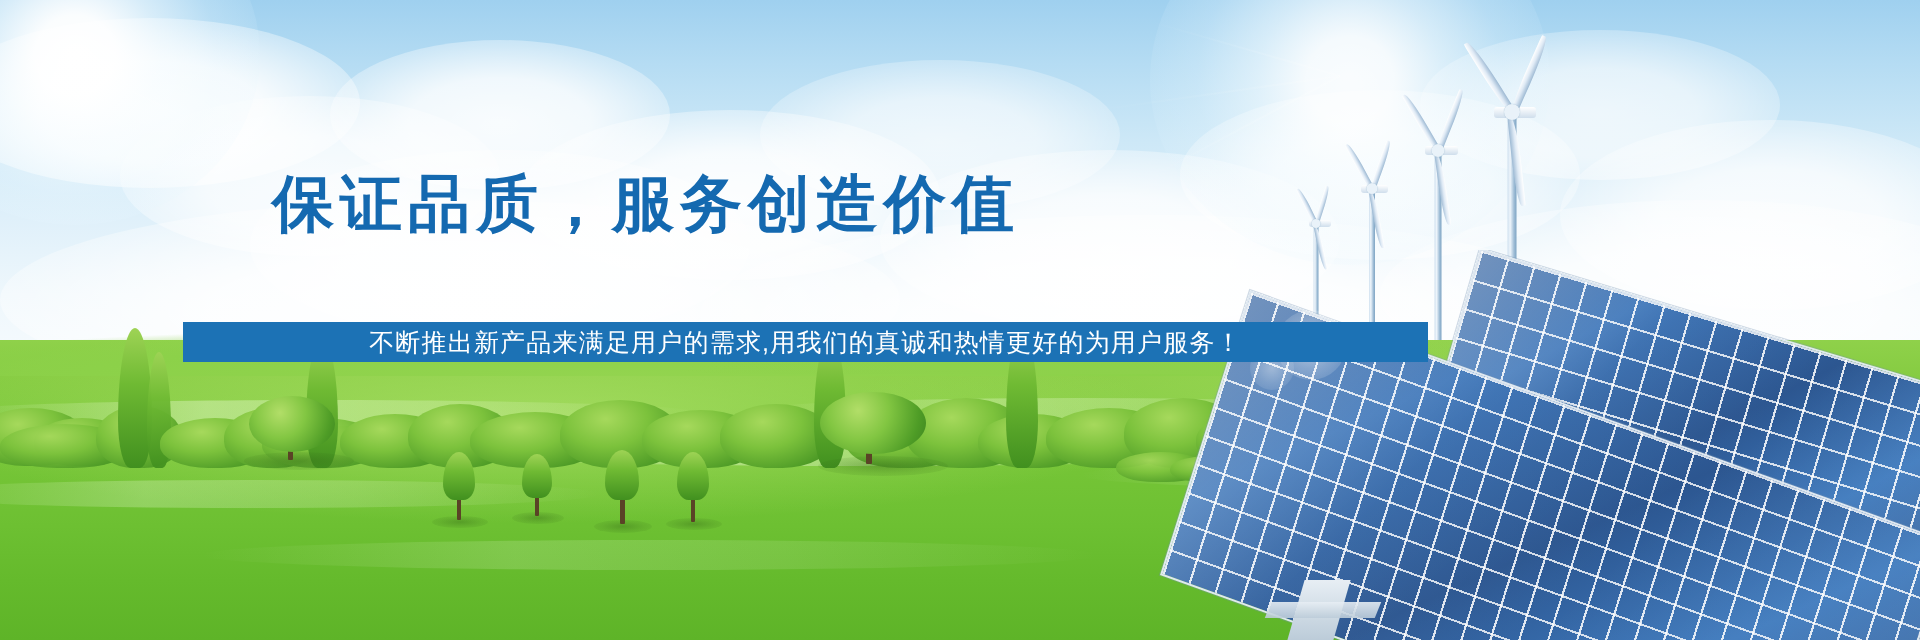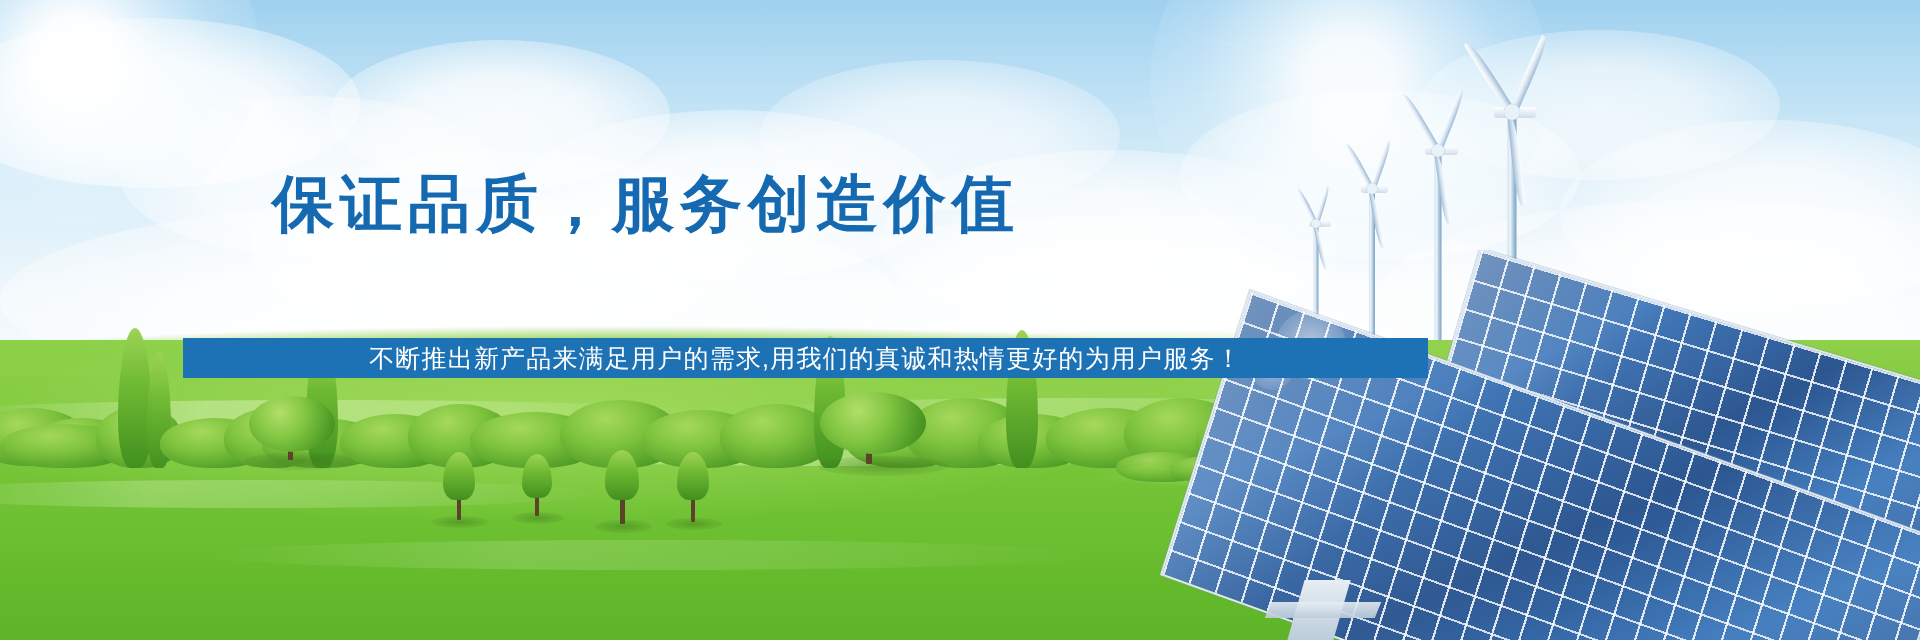--- a/index.html
+++ b/index.html
@@ -175,21 +175,20 @@
     letter-spacing:6px;
     white-space:nowrap;
     user-select:none;
   }
   .subbar {
     position:absolute;
     display:flex;
     align-items:center;
     justify-content:center;
     white-space:nowrap;
-    margin-top:16px;
   }
   .subbar-text {
     color:#ffffff;
     letter-spacing:1.2px;
     font-weight:400;
   }
 </style>
 </head>
 <body>
 

